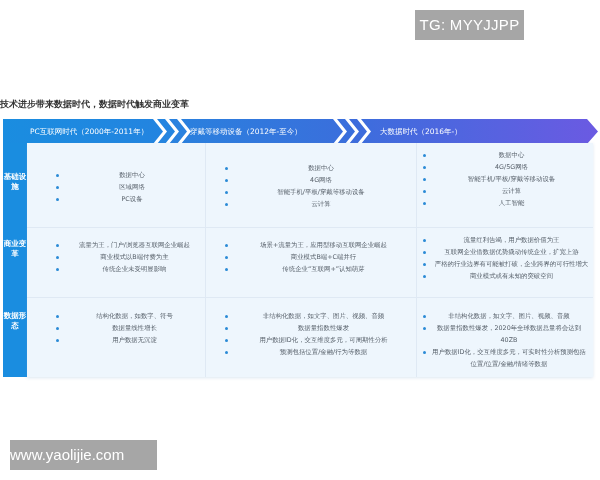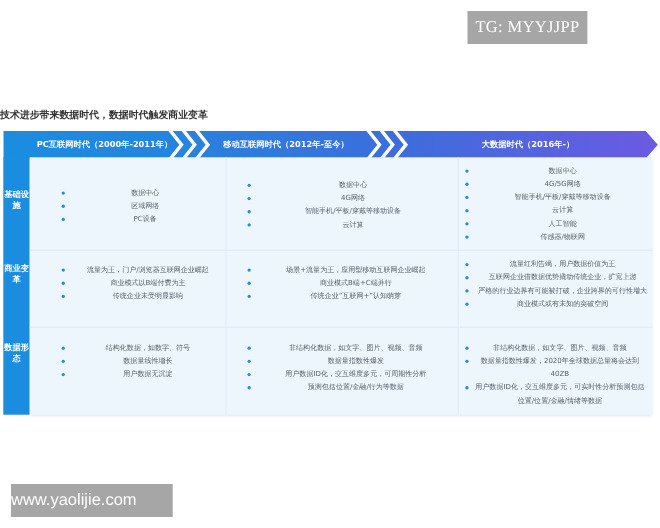--- a/index.html
+++ b/index.html
@@ -1,30 +1,30 @@
 <!DOCTYPE html>
 <html><head>
 <meta charset="utf-8">
 <style>
   html, body { margin:0; padding:0; }
   body { width:600px; height:480px; background:#ffffff; position:relative; overflow:hidden;
          font-family: "DejaVu Sans", "Liberation Sans", sans-serif; }
-  .watermark-top { position:absolute; left:425px; top:10px; width:109px; height:30px;
-         background:#a6a6a6; color:#ffffff; font-family:Liberation Serif, serif;
+  .watermark-top { position:absolute; left:415px; top:10px; width:109px; height:30px;
+         background:#a6a6a6; color:#ffffff; font-family:Liberation Sans, sans-serif;
          font-size:15px; line-height:30px; text-align:center; letter-spacing:0.3px; }
   .watermark-bottom { position:absolute; left:10px; top:440px; width:147px; height:30px;
          background:#a6a6a6; color:#ffffff; font-family:"Liberation Sans", sans-serif;
          font-size:15px; line-height:30px; text-align:left; }
   .title { position:absolute; left:0; width:600px; top:98px; text-align:left;
          font-size:9px; font-weight:bold; color:#333333; }
 
   .header-band { position:absolute; left:3px; top:119px; width:596px; height:25px; }
   .header-band svg { position:absolute; left:0; top:0; }
   .era-label { position:absolute; top:119px; height:25px; line-height:25px; color:#ffffff;
-         font-size:7.5px; font-weight:bold; text-align:center; white-space:nowrap; }
+         font-size:7.5px; font-weight:normal; text-align:left; white-space:nowrap; }
 
   .side-col { position:absolute; left:3px; top:143px; width:24px; height:234px; background:#1a8de0; }
   .row-label { position:absolute; left:3px; width:24px; color:#ffffff; font-size:7.5px; font-weight:bold;
          text-align:center; line-height:9.5px; word-break:break-all; }
 
   .grid { position:absolute; left:27px; top:143px; width:566px; height:234px; background:#eef6fd;
          box-shadow: 0 1px 3px rgba(120,160,200,0.25); }
   .vline { position:absolute; top:143px; width:1px; height:234px; background:#dfe9f4; }
   .hline { position:absolute; left:27px; width:566px; height:1px; background:#dfe9f4; }
 
@@ -65,21 +65,21 @@
 
     <polygon points="178,0 330,0 340,12.5 330,25 178,25 188,12.5" fill="url(#g2)"></polygon>
 
     <polygon points="334,0 342,0 352,12.5 342,25 334,25 344,12.5" fill="#3a6fdc"></polygon>
     <polygon points="346,0 354,0 364,12.5 354,25 346,25 356,12.5" fill="#3d6cdc"></polygon>
 
     <polygon points="358,0 584,0 595,12.5 584,25 358,25 368,12.5" fill="url(#g3)"></polygon>
   </svg>
 </div>
 <div class="era-label" style="left:30px; width:130px;">PC互联网时代（2000年-2011年）</div>
-<div class="era-label" style="left:190px; width:140px;">移动互联网时代（2012年-至今）</div>
+<div class="era-label" style="left:190px; width:140px;">穿戴等移动设备（2012年-至今）</div>
 <div class="era-label" style="left:380px; width:200px;">大数据时代（2016年-）</div>
 
 <div class="side-col"></div>
 <div class="row-label" style="top:172px;">基础设施</div>
 <div class="row-label" style="top:239px;">商业变革</div>
 <div class="row-label" style="top:311px;">数据形态</div>
 
 <div class="grid"></div>
 <div class="vline" style="left:205px;"></div>
 <div class="vline" style="left:416px;"></div>
@@ -101,21 +101,20 @@
     <li>云计算</li>
   </ul>
 </div>
 <div class="cell" style="left:422px; top:149px; width:170px;">
   <ul>
     <li>数据中心</li>
     <li>4G/5G网络</li>
     <li>智能手机/平板/穿戴等移动设备</li>
     <li>云计算</li>
     <li>人工智能</li>
-    <li>传感器/物联网</li>
   </ul>
 </div>
 
 <div class="cell" style="left:55px; top:239px; width:150px;">
   <ul>
     <li>流量为王，门户/浏览器互联网企业崛起</li>
     <li>商业模式以B端付费为主</li>
     <li>传统企业未受明显影响</li>
   </ul>
 </div>

